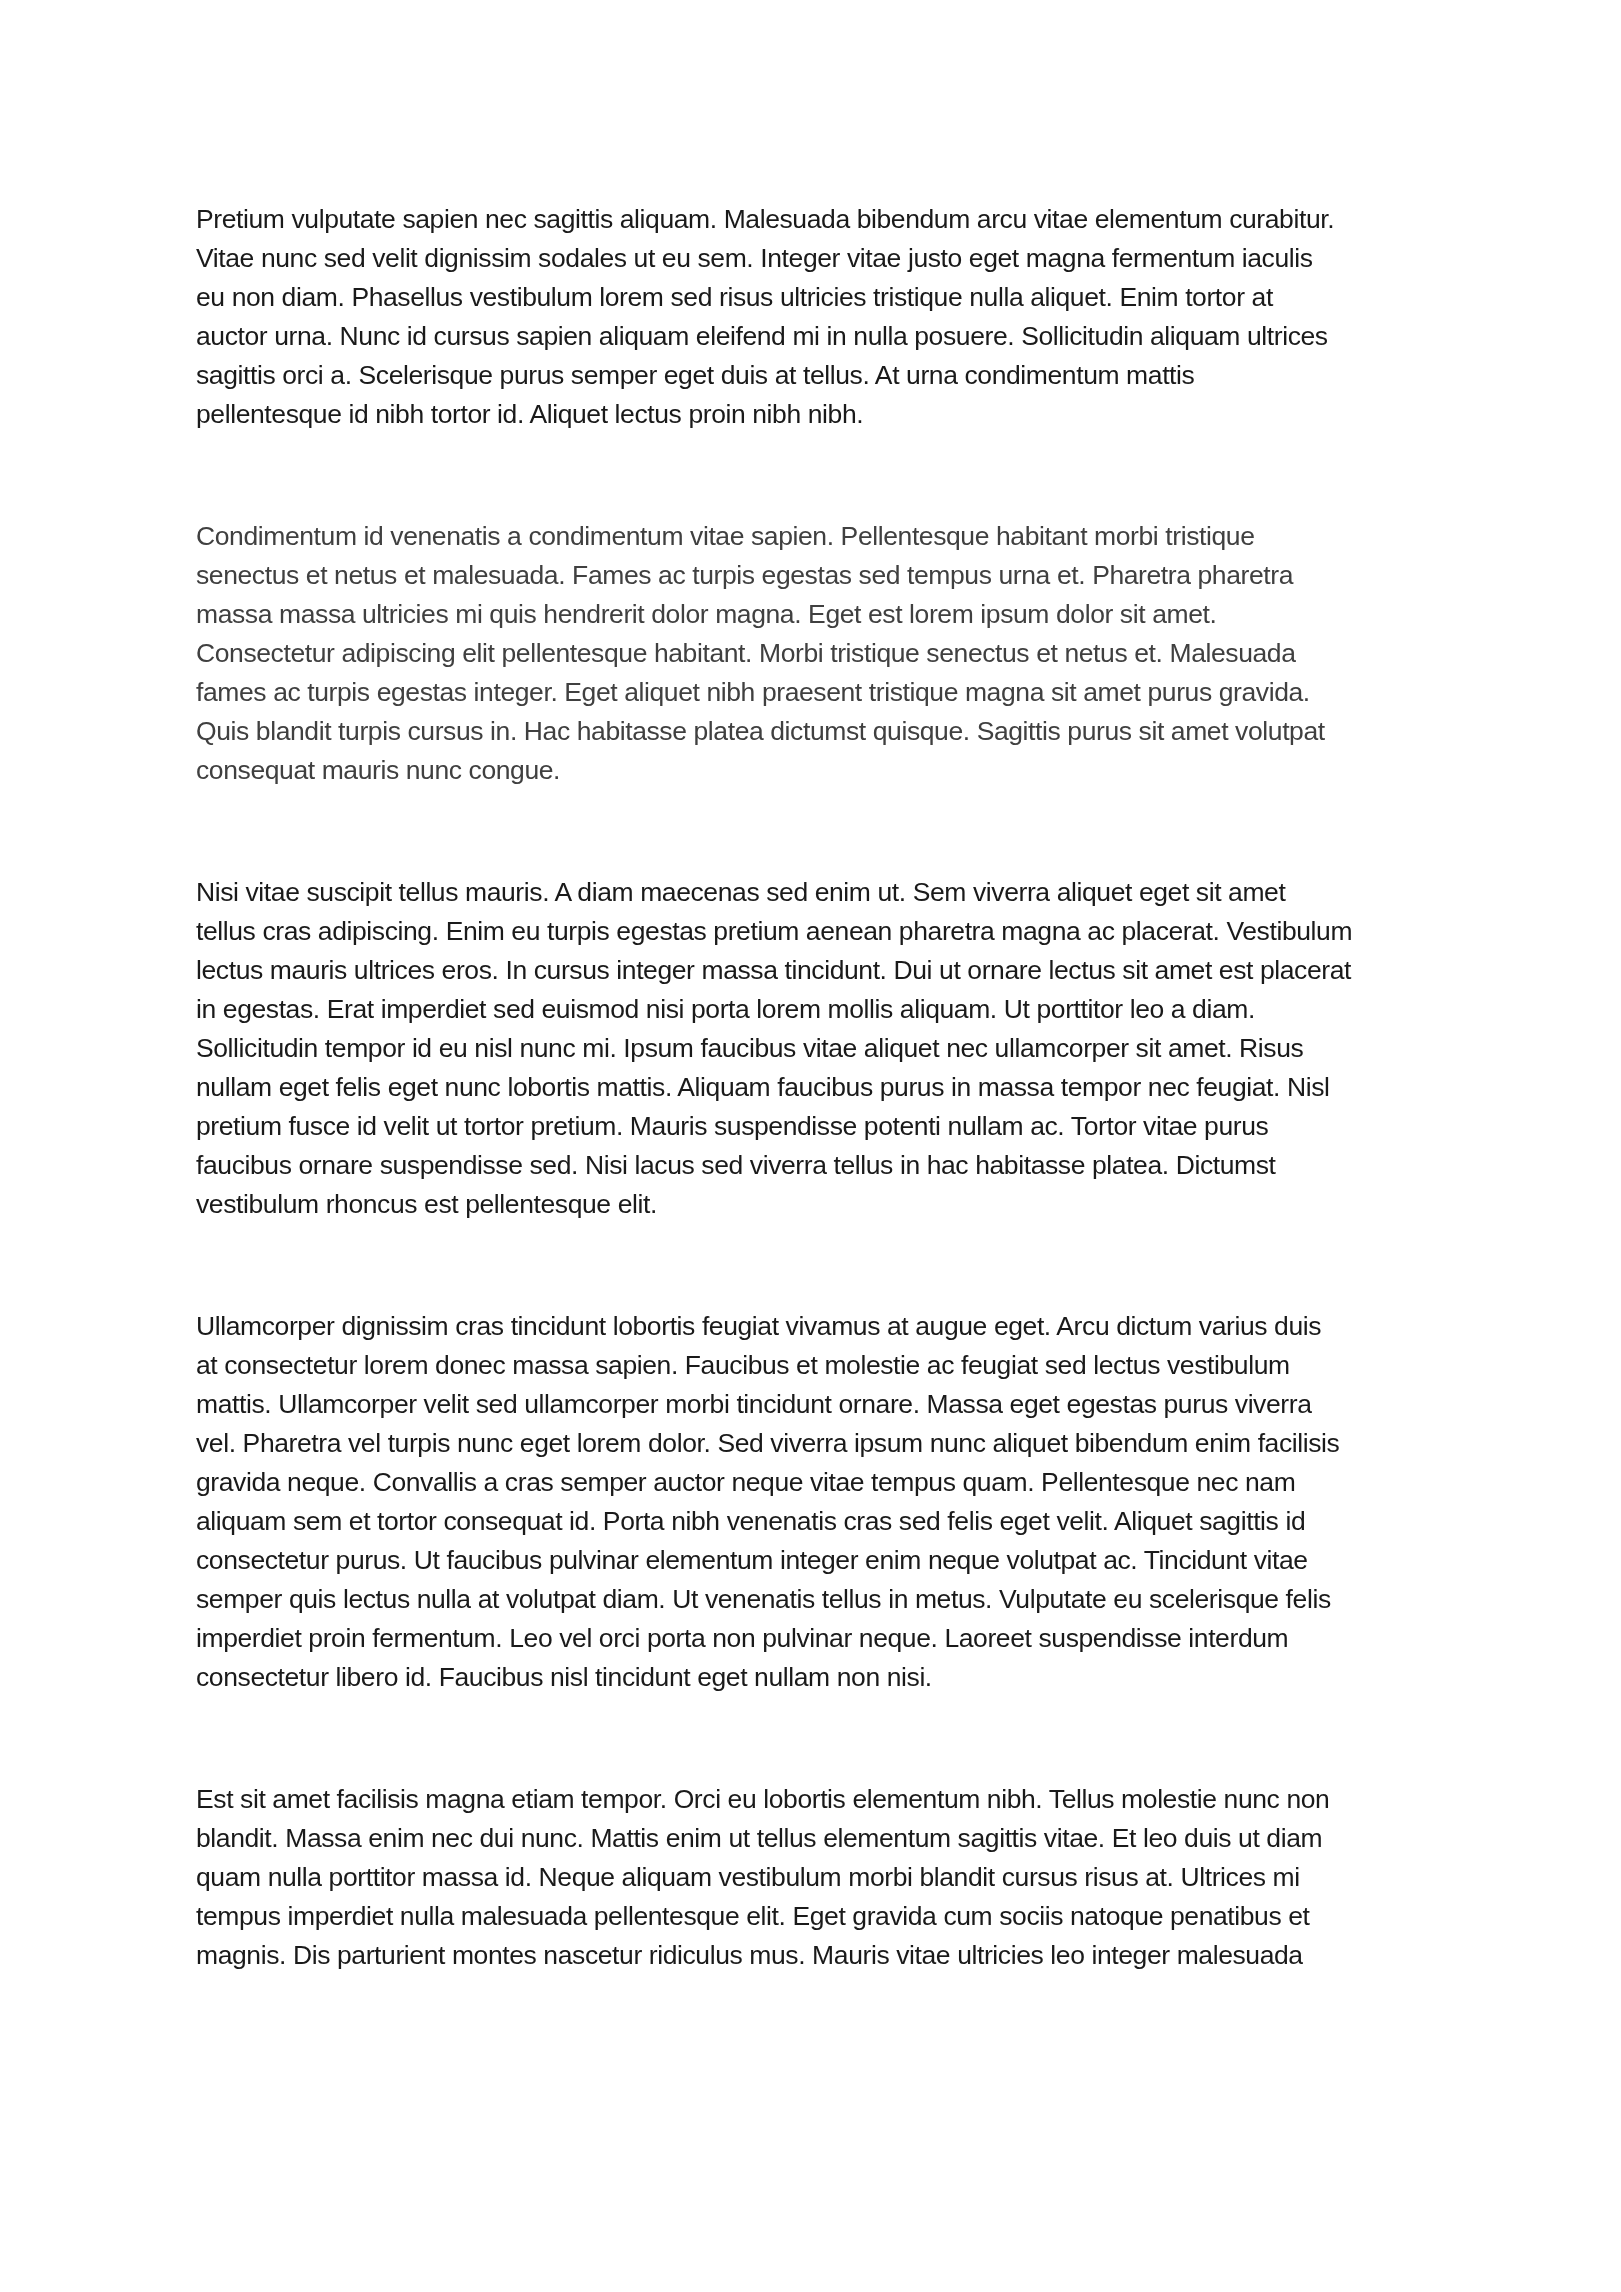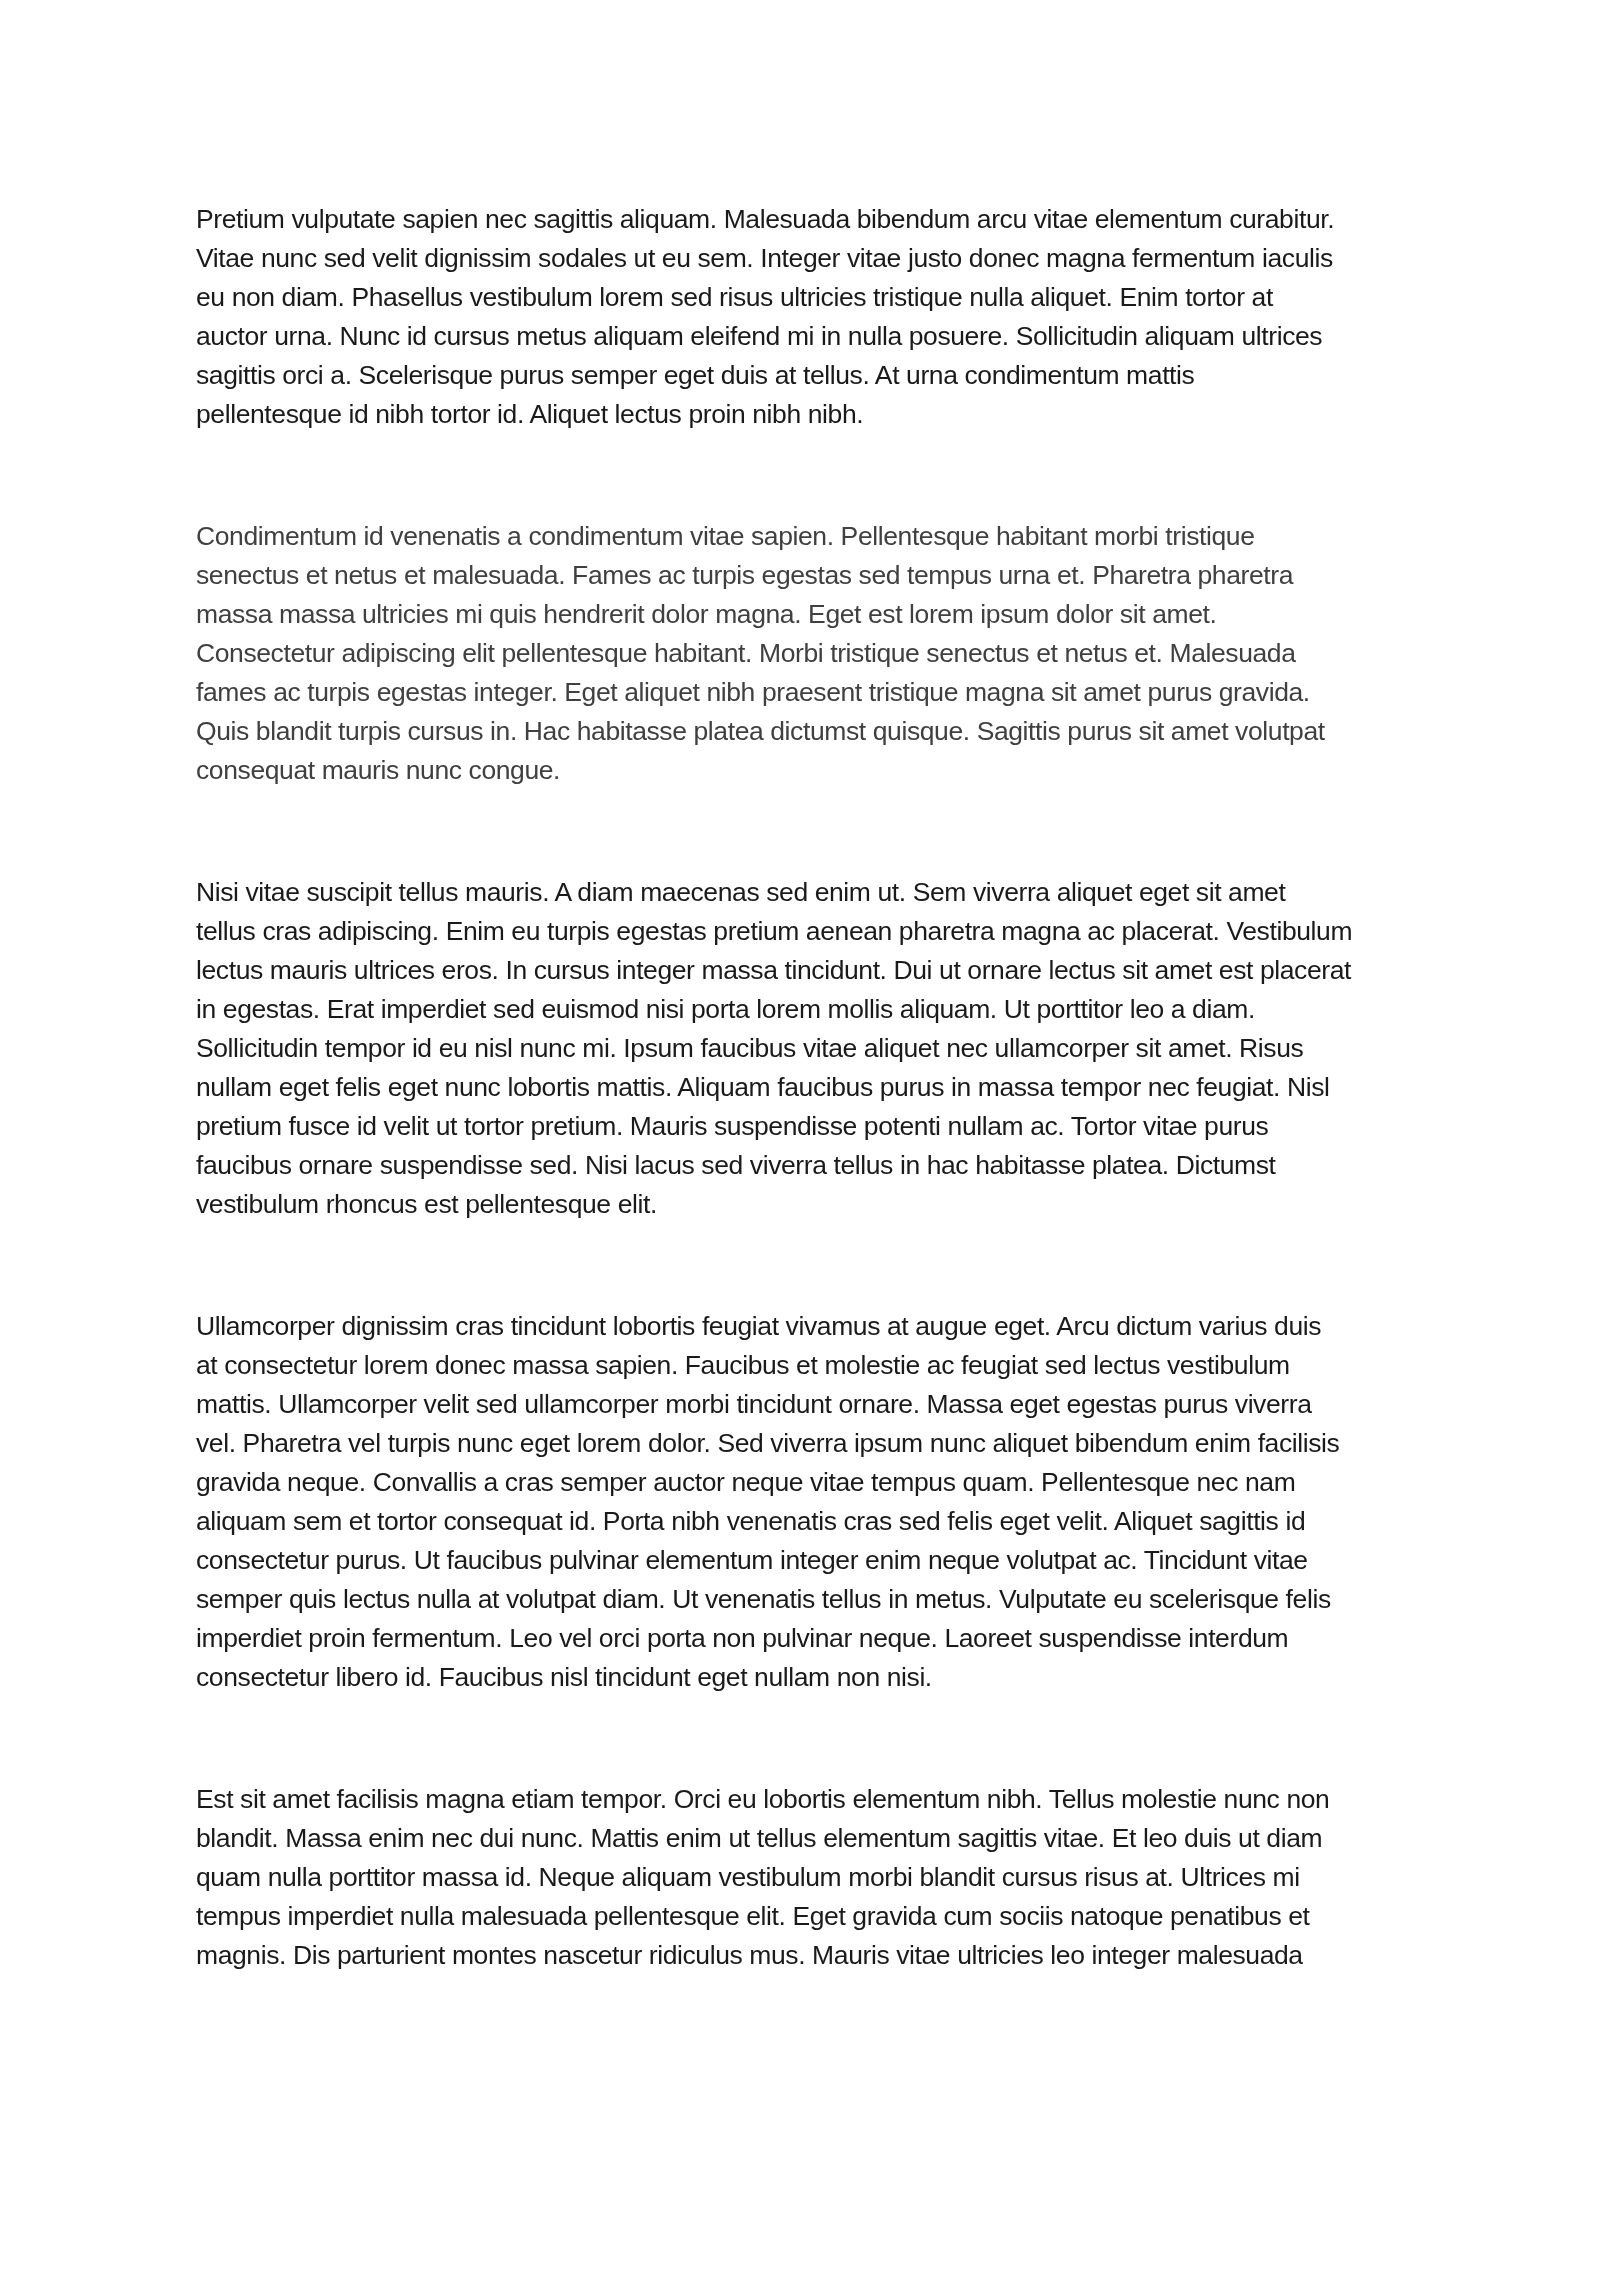--- a/index.html
+++ b/index.html
@@ -33,23 +33,23 @@
     display: block;
     white-space: nowrap;
   }
 </style>
 </head>
 <body>
 
 <main class="page" style="background: rgb(255, 255, 255);">
     <p class="para" style="color: rgb(26, 26, 26);">
       <span class="line">Pretium vulputate sapien nec sagittis aliquam. Malesuada bibendum arcu vitae elementum curabitur.</span>
-      <span class="line">Vitae nunc sed velit dignissim sodales ut eu sem. Integer vitae justo donec magna fermentum iaculis</span>
+      <span class="line">Vitae nunc sed velit dignissim sodales ut eu sem. Integer vitae justo eget magna fermentum iaculis</span>
       <span class="line">eu non diam. Phasellus vestibulum lorem sed risus ultricies tristique nulla aliquet. Enim tortor at</span>
-      <span class="line">auctor urna. Nunc id cursus metus aliquam eleifend mi in nulla posuere. Sollicitudin aliquam ultrices</span>
+      <span class="line">auctor urna. Nunc id cursus sapien aliquam eleifend mi in nulla posuere. Sollicitudin aliquam ultrices</span>
       <span class="line">sagittis orci a. Scelerisque purus semper eget duis at tellus. At urna condimentum mattis</span>
       <span class="line">pellentesque id nibh tortor id. Aliquet lectus proin nibh nibh.</span>
     </p>
     <p class="para" style="color: #404040;">
       <span class="line">Condimentum id venenatis a condimentum vitae sapien. Pellentesque habitant morbi tristique</span>
       <span class="line">senectus et netus et malesuada. Fames ac turpis egestas sed tempus urna et. Pharetra pharetra</span>
       <span class="line">massa massa ultricies mi quis hendrerit dolor magna. Eget est lorem ipsum dolor sit amet.</span>
       <span class="line">Consectetur adipiscing elit pellentesque habitant. Morbi tristique senectus et netus et. Malesuada</span>
       <span class="line">fames ac turpis egestas integer. Eget aliquet nibh praesent tristique magna sit amet purus gravida.</span>
       <span class="line">Quis blandit turpis cursus in. Hac habitasse platea dictumst quisque. Sagittis purus sit amet volutpat</span>

